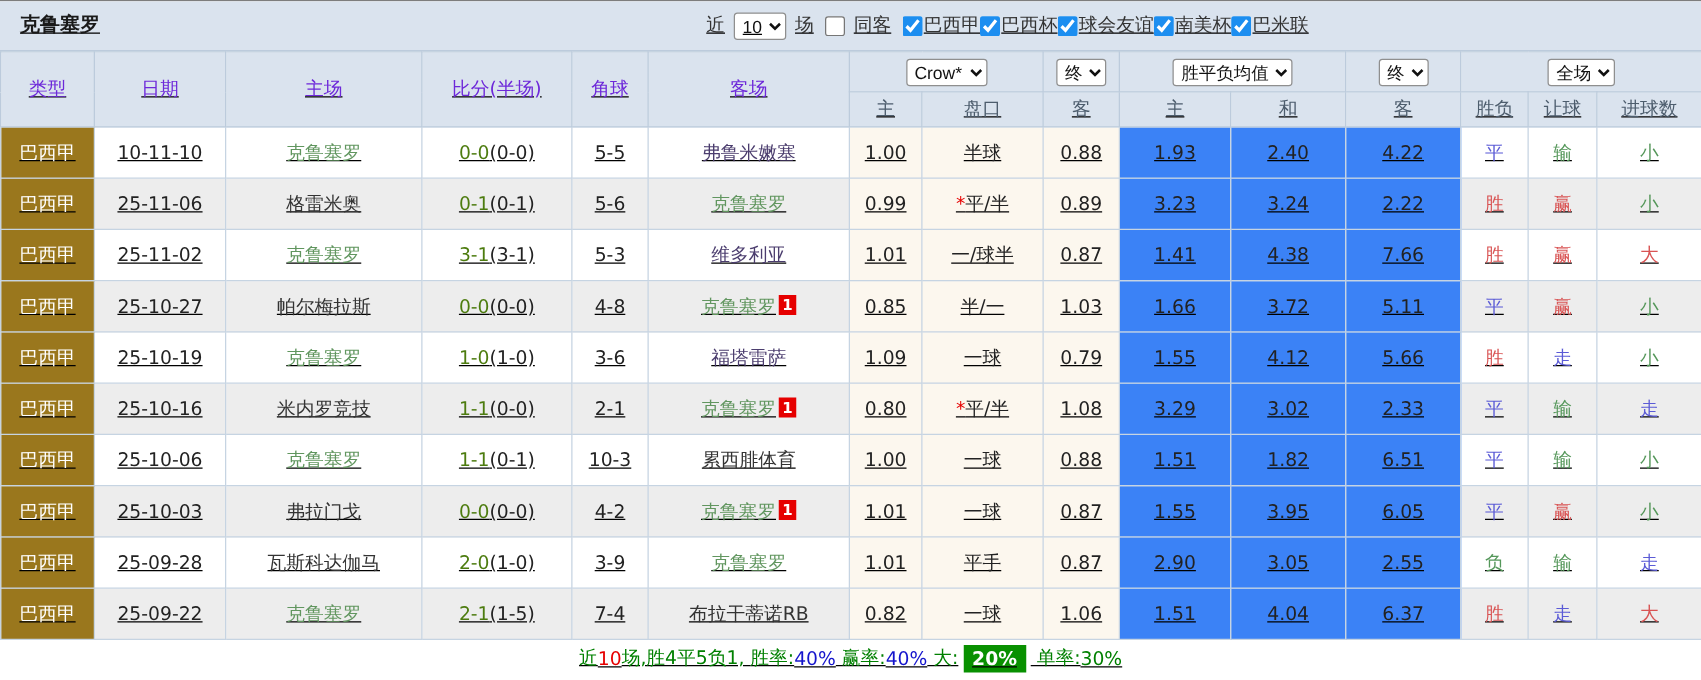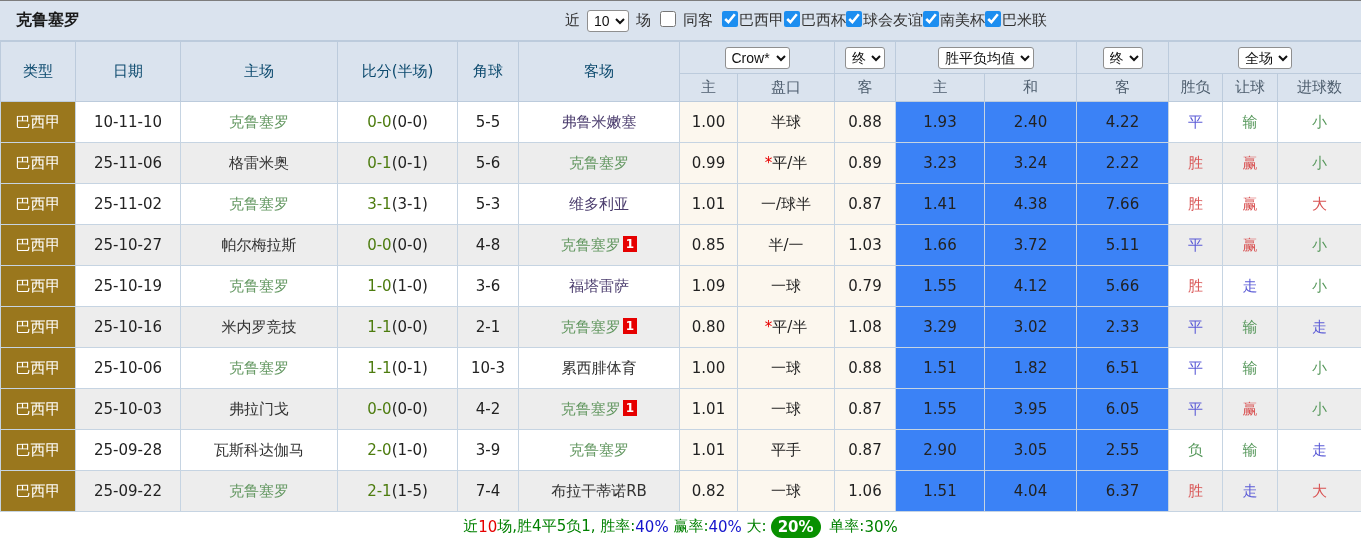--- a/index.html
+++ b/index.html
@@ -1,39 +1,39 @@
 <!DOCTYPE html>
 <html><head>
 <meta charset="utf-8">
 <style>
   * { box-sizing: border-box; margin: 0; padding: 0; }
   html,body { background:#fff; }
   body { font-family:"DejaVu Sans","Liberation Sans",sans-serif; }
-  .widget { width:1361px; height:544px; overflow:hidden; background:#fff; border-top:1px solid #7d7d7d; }
+  .widget { width:1361px; height:544px; overflow:hidden; background:#fff; border-top:1px solid #7d7d7d;text-decoration:underline; }
 
   
   .topbar { height:40px; background:#dae3ee; border-bottom:1px solid #bccbdc;
             display:flex; align-items:center; padding:0 14px 0 16px; }
   .topbar .title { font-weight:bold; font-size:16px; color:#1a1a1a; }
   .controls { margin-left:auto; margin-right:300px; display:flex; align-items:center;
               font-size:15px; color:#333; white-space:nowrap; }
   .controls .lbl { margin:0 2px; }
   .controls select { margin:0 5px; }
   select.sel { font-size:14px; padding:1px 2px; border:1px solid #8f8f8f; border-radius:3px;
                background:#fff; color:#111; }
   input[type=checkbox] { width:16px; height:16px; accent-color:#1c8ef0; margin:0 1px 0 7px;
                          vertical-align:middle; }
-  .cb-group { display:flex; align-items:flex-start; }
+  .cb-group { display:flex; align-items:center; }
 
   
   table { width:1361px; table-layout:fixed; border-collapse:collapse; font-size:15px; }
   thead th { background:#dae3ee; font-weight:normal; border:1px solid #bccbdc; }
   thead tr.hrow1 th { height:32px; }
   thead tr.hrow2 th { height:28px; color:#4d5d6d; }
-  thead th.left-h { color:#0c4a6e; }
+  thead th.left-h { color:#6d28d9; }
   tbody td { border:1px solid #c6d4e2; height:41px; text-align:center; color:#222; }
   tbody tr:nth-child(even) { background:#ededed; }
   .c-league { background:#9a771d; color:#fff; }
   .bg-asian { background:#fcf7ee; }
   .bg-euro  { background:#3b82f6; }
   .score-full { color:#4d7c0f; }
   .score-half { color:#222; }
   .team-self { color:#61965f; }
   .team-visited { color:#4b3d6e; }
   .team-normal { color:#333; }
@@ -43,21 +43,21 @@
   .col-red { color:#d95454; }
   .col-blue { color:#5b5bd6; }
   .col-green { color:#55975a; }
 
   
   .footer { height:29px; display:flex; justify-content:center; align-items:center;
             font-size:15px; white-space:pre; background:#fff; }
   .f-green { color:#008000; }
   .f-red   { color:#e60000; }
   .f-blue  { color:#1414cc; }
-  .f-badge-green { background:#089000; color:#fff; font-weight:bold; padding:2px 7px; margin:0 4px;border-radius:11px; }
+  .f-badge-green { background:#089000; color:#fff; font-weight:bold; padding:2px 7px; margin:0 4px; }
 </style>
 </head>
 <body>
 
 <div class="widget">
 
   <div class="topbar">
     <span class="title">克鲁塞罗</span>
     <div class="controls">
       <span class="lbl">近</span>

